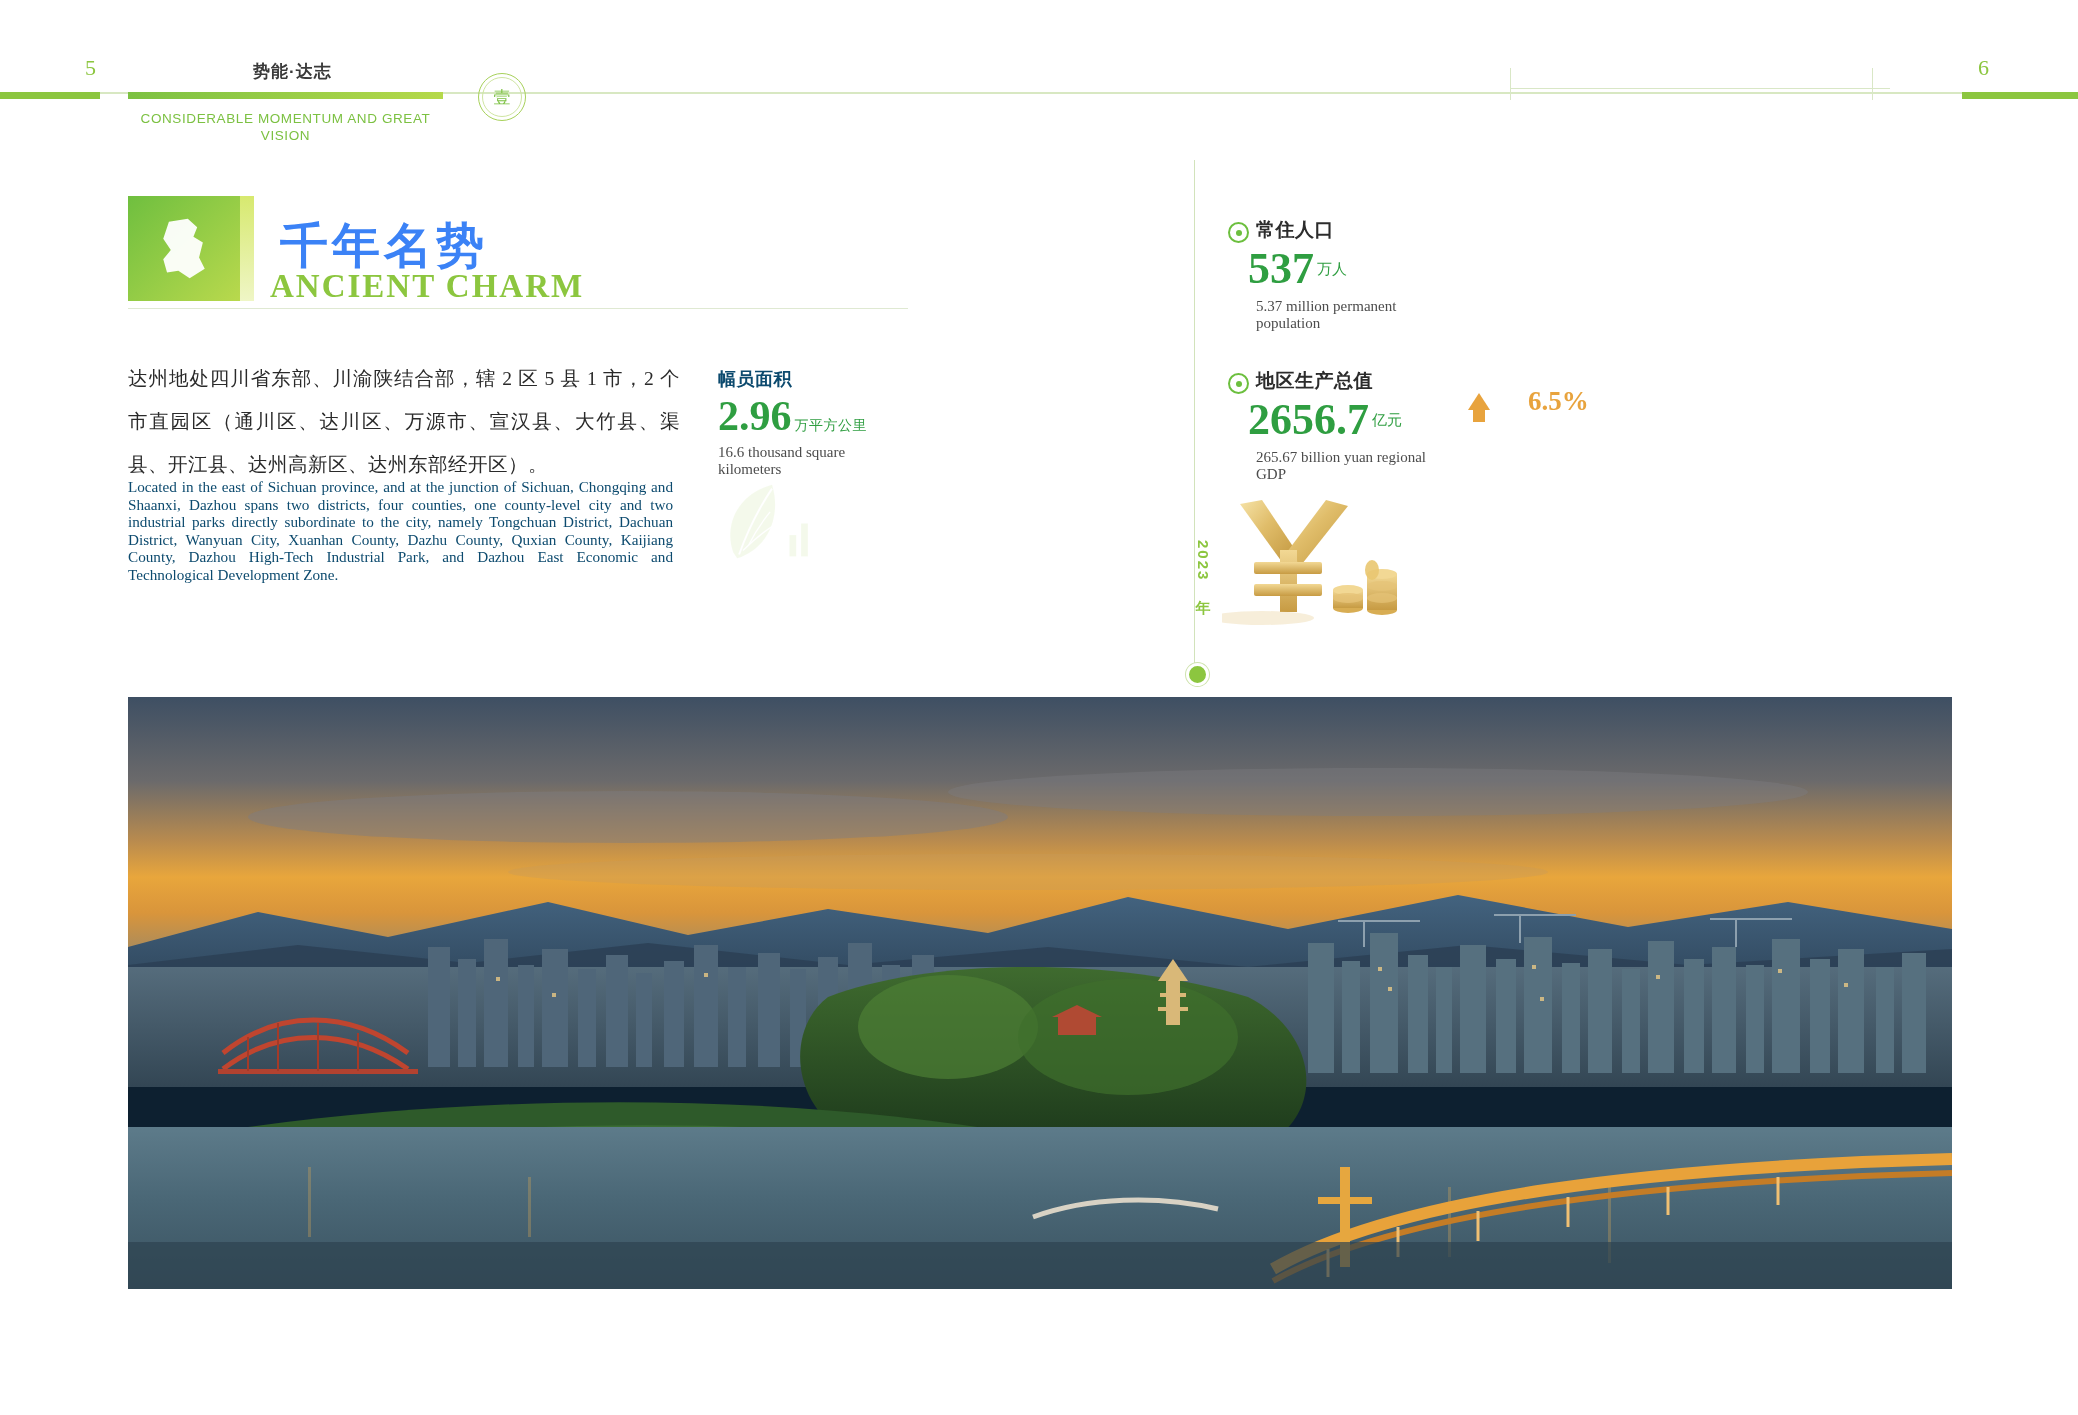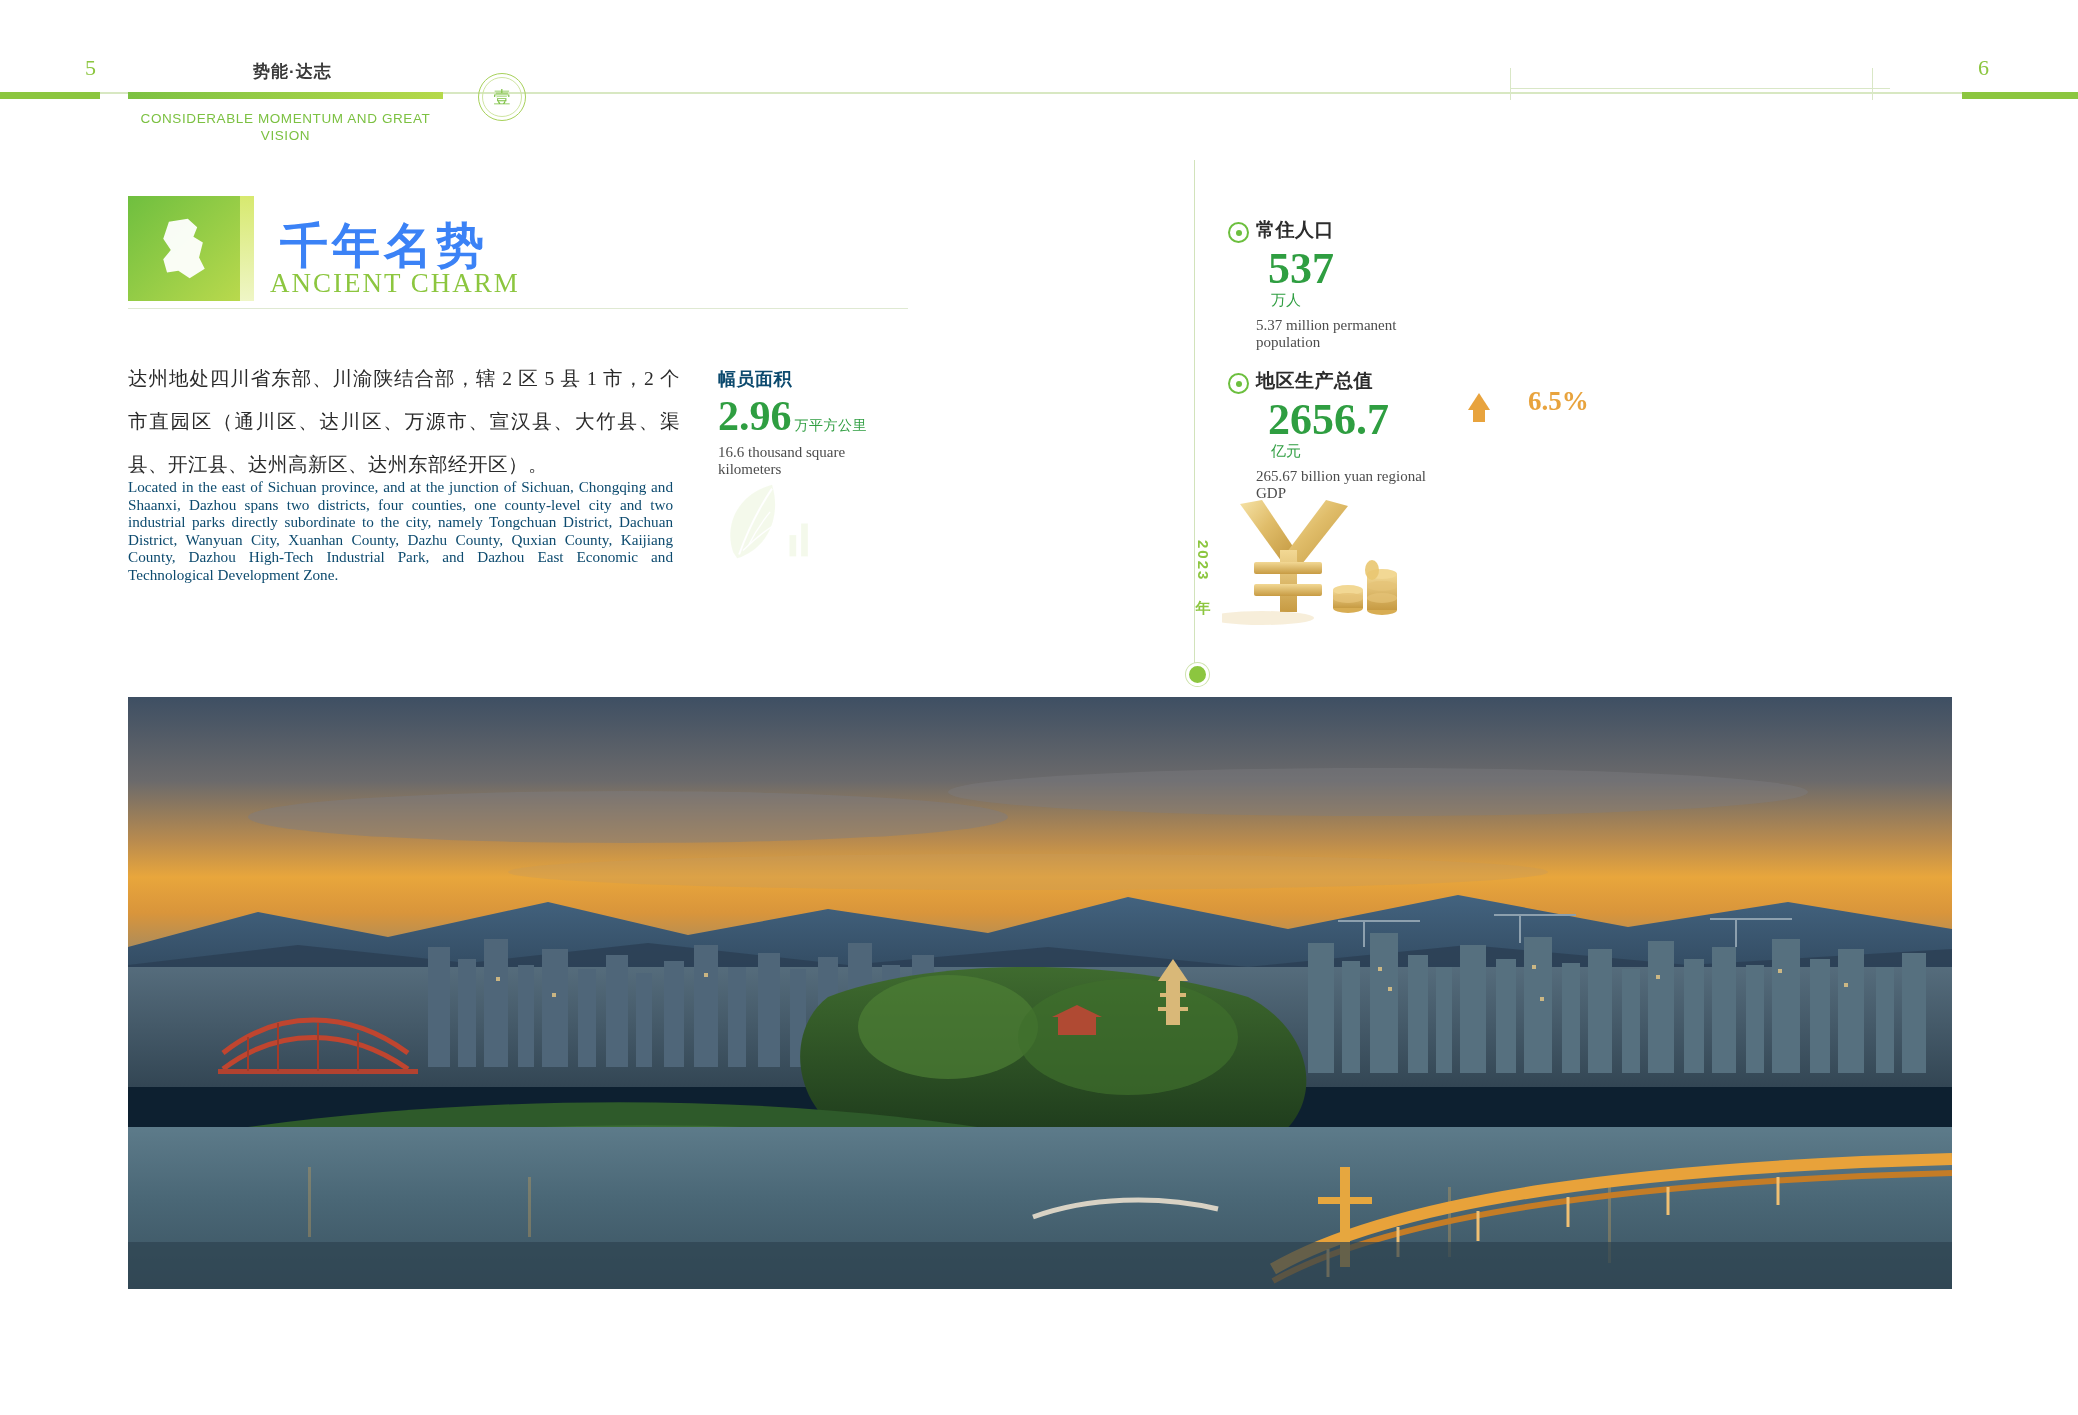--- a/index.html
+++ b/index.html
@@ -152,23 +152,24 @@
     font-family: "Liberation Serif", serif;
     font-size: 48px;
     font-weight: bold;
     letter-spacing: 4px;
     color: #3b82f6;
   }
   .sec-title-en {
     position: absolute;
     left: 270px; top: 268px;
     font-family: "Liberation Serif", serif;
-    font-size: 27px;
+    font-size: 33px;
     letter-spacing: 2px;
     color: #8cc63f;
+    font-weight: bold;
   }
   .sec-underline {
     position: absolute;
     left: 128px; top: 308px;
     width: 780px; height: 1px;
     background: #dfe9d2;
   }
 
   
   .body-cn {
@@ -276,25 +277,24 @@
     display: block;
   }
   .stat-label {
     margin-left: 28px;
     font-size: 19px;
     font-weight: bold;
     color: #2c2c2c;
     letter-spacing: .5px;
   }
   .stat-value-row {
-    margin-left: 40px;
+    margin-left: 20px;
     margin-top: 4px;
     display: flex;
-    align-items: flex-start;
-    flex-direction: column;
+    align-items: center;
   }
   .stat-value {
     font-family: "Liberation Serif", serif;
     font-size: 44px;
     font-weight: bold;
     color: #2f9e41;
     line-height: 1;
   }
   .stat-unit {
     font-size: 15px;

